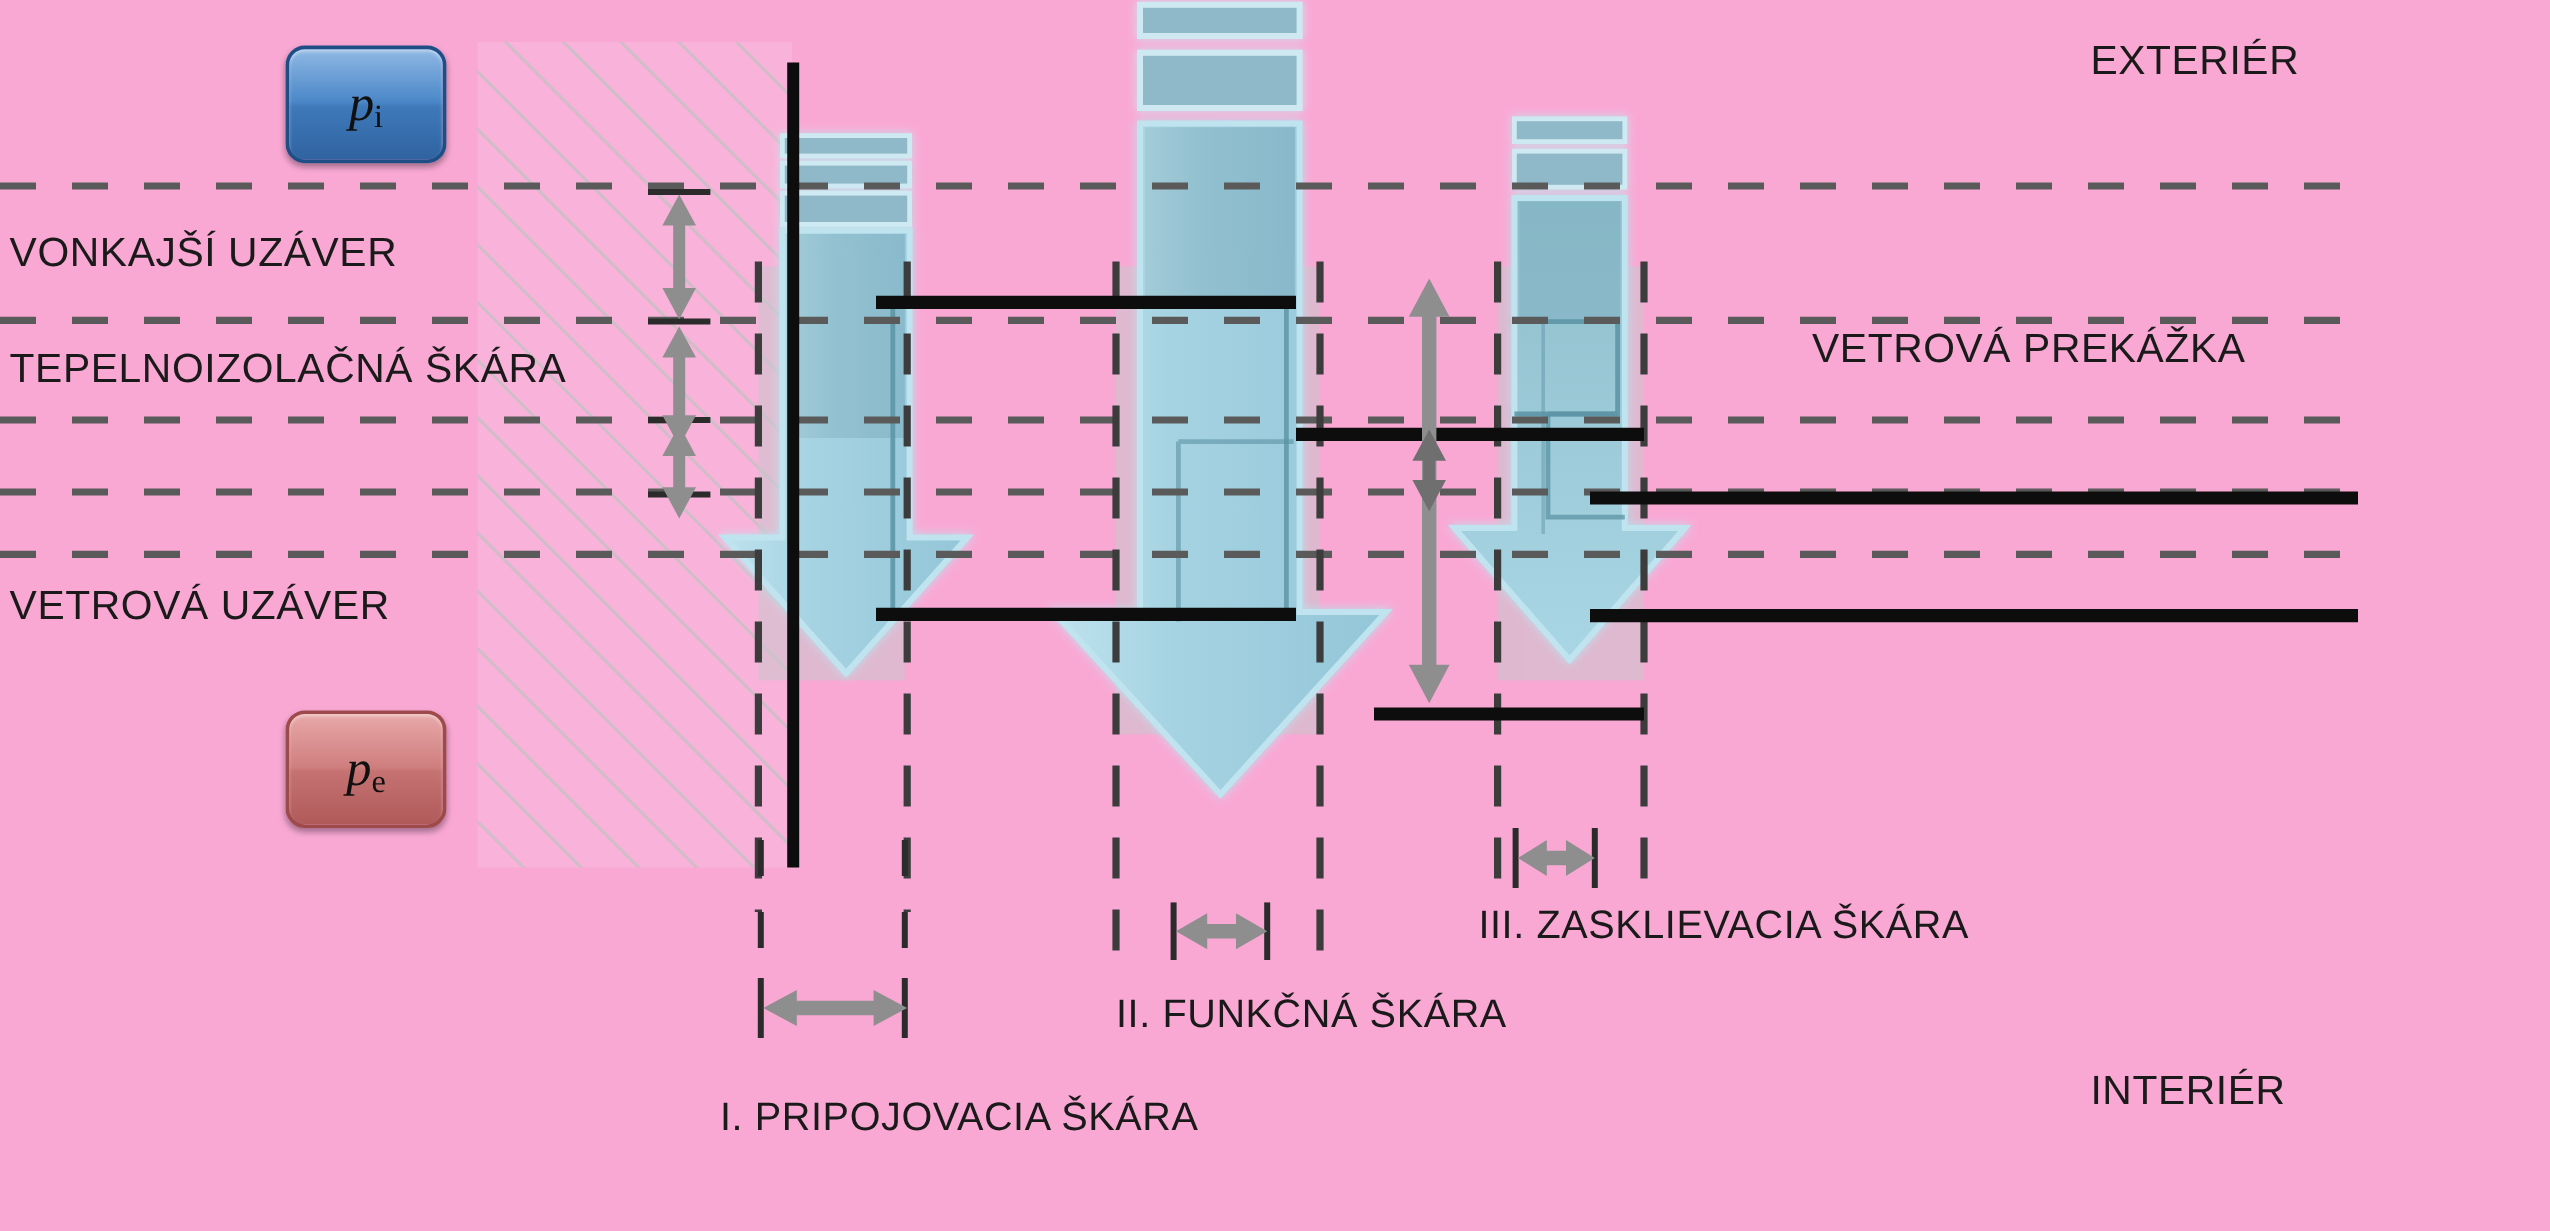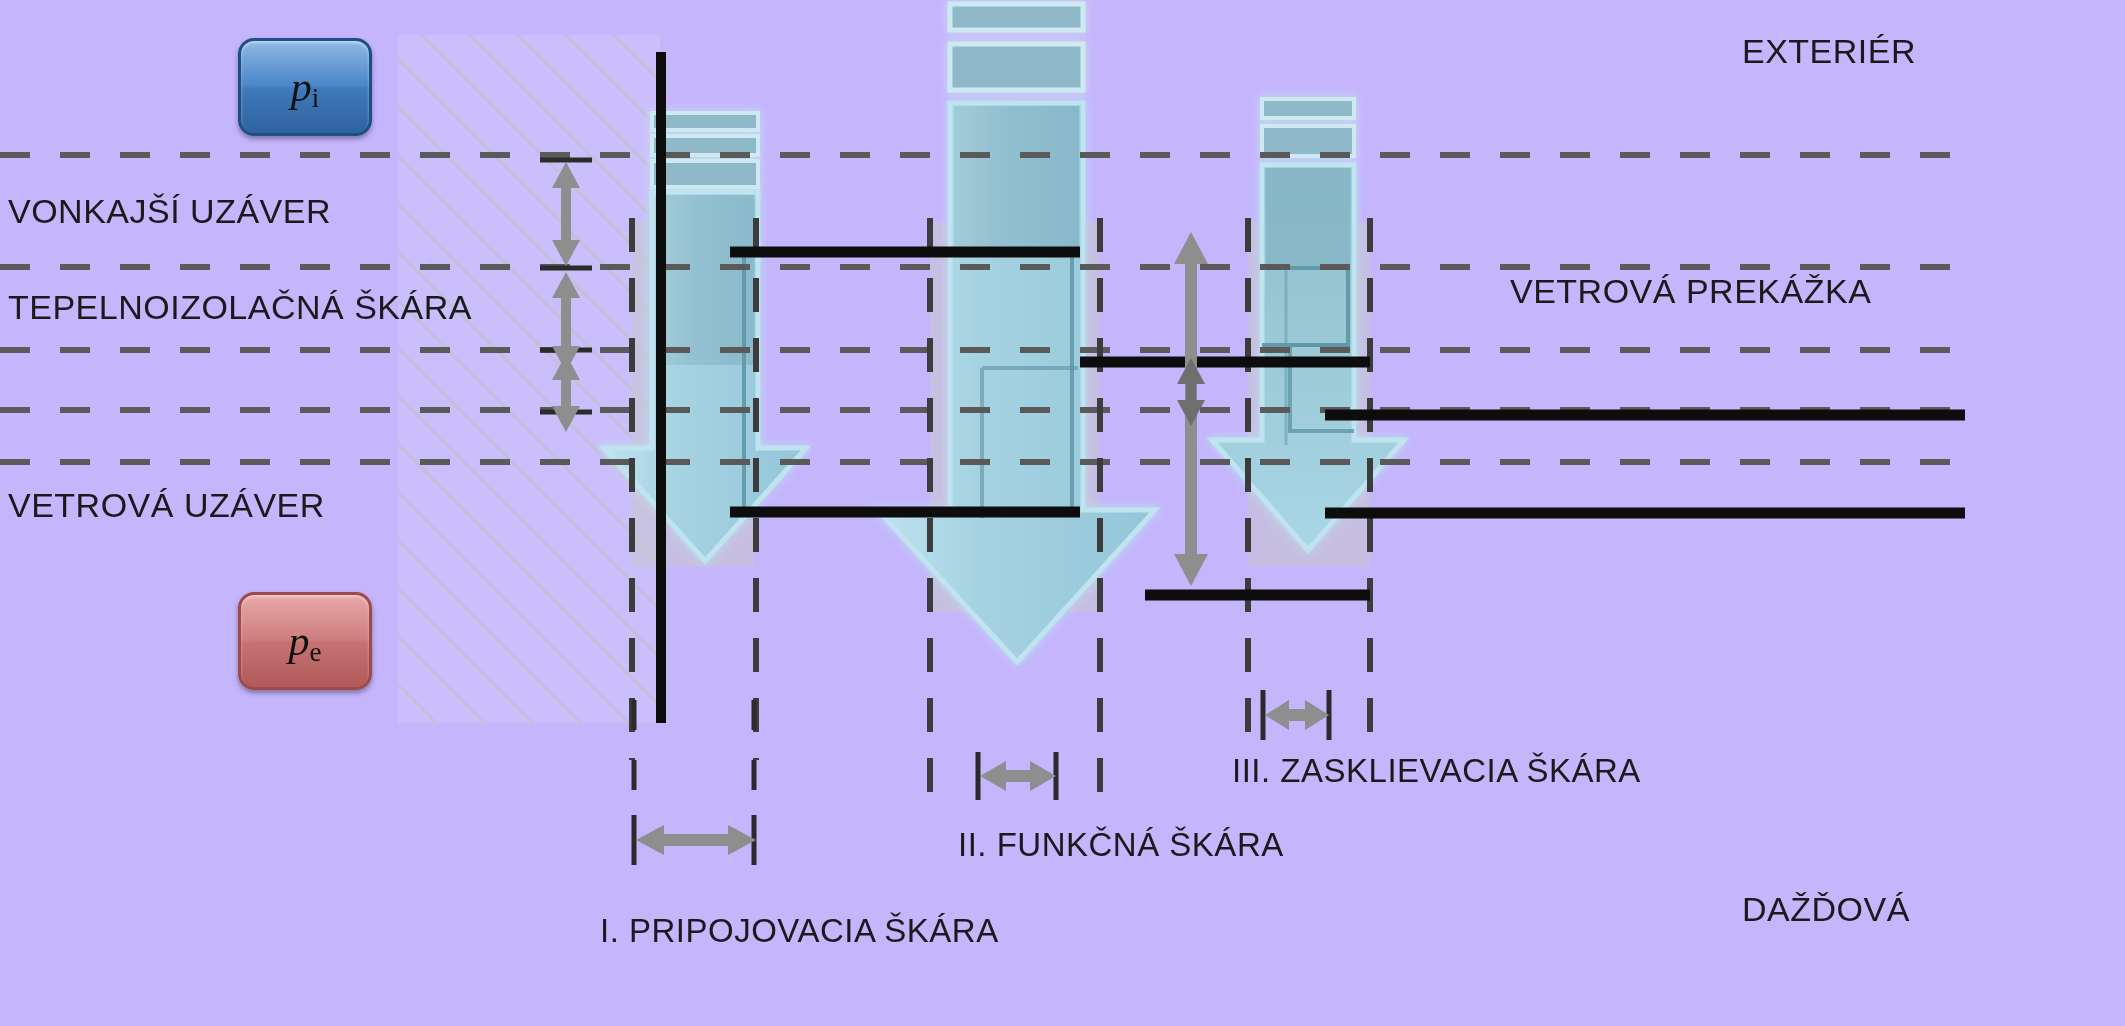--- a/index.html
+++ b/index.html
@@ -1,17 +1,17 @@
 <!DOCTYPE html>
 <html><head>
 <meta charset="utf-8">
 <style>
   html,body{margin:0;padding:0;background:#ffffff;}
   body{font-family:"Liberation Sans", sans-serif;}
-  #stage{position:relative;width:2125px;height:1026px;background:#c4b5fd;overflow:hidden;}
+  #stage{position:relative;width:2125px;height:1026px;background:#f9a8d4;overflow:hidden;}
   .lbl{position:absolute;color:#1a1a1a;white-space:nowrap;font-weight:400;letter-spacing:.5px;}
   .lbl-lg{font-size:34px;}
   .lbl-md{font-size:33px;}
   svg.layer{position:absolute;left:0;top:0;width:2125px;height:1026px;overflow:visible;}
   .badge{position:absolute;width:128px;height:92px;border-radius:16px;
          display:flex;align-items:center;justify-content:center;
          font-family:"Liberation Serif", serif;font-size:42px;font-style:italic;color:#101010;}
   .badge sub{font-size:27px;font-style:normal;vertical-align:baseline;position:relative;top:6px;}
   .badge-pi{background:linear-gradient(180deg,#8fb8e4 0%,#4a87c8 48%,#3f79ba 52%,#2f63a0 100%);
             border:3px solid #1f4e86;box-shadow:0 3px 5px rgba(0,0,0,.35), inset 0 2px 3px rgba(255,255,255,.45);}
@@ -193,19 +193,19 @@
   <div class="badge badge-pe" style="left:238px;top:592px;text-align:center;">
     <span><span>p</span><sub>e</sub></span>
   </div>
 
   <div class="lbl lbl-lg" style="left:8px;top:192px;">VONKAJŠÍ UZÁVER</div>
   <div class="lbl lbl-lg" style="left:8px;top:288px;">TEPELNOIZOLAČNÁ ŠKÁRA</div>
   <div class="lbl lbl-lg" style="left:8px;top:486px;">VETROVÁ UZÁVER</div>
 
   <div class="lbl lbl-lg" style="left:1742px;top:32px;">EXTERIÉR</div>
   <div class="lbl lbl-lg" style="left:1510px;top:272px;">VETROVÁ PREKÁŽKA</div>
-  <div class="lbl lbl-lg" style="left:1742px;top:890px;">DAŽĎOVÁ</div>
+  <div class="lbl lbl-lg" style="left:1742px;top:890px;">INTERIÉR</div>
 
   <div class="lbl lbl-md" style="left:600px;top:912px;">I. PRIPOJOVACIA ŠKÁRA</div>
-  <div class="lbl lbl-md" style="left:930px;top:826px;margin-left:28px;">II. FUNKČNÁ ŠKÁRA</div>
+  <div class="lbl lbl-md" style="left:930px;top:826px;">II. FUNKČNÁ ŠKÁRA</div>
   <div class="lbl lbl-md" style="left:1232px;top:752px;text-align:center;">III. ZASKLIEVACIA ŠKÁRA</div>
 
 </div>
 
 </body></html>

